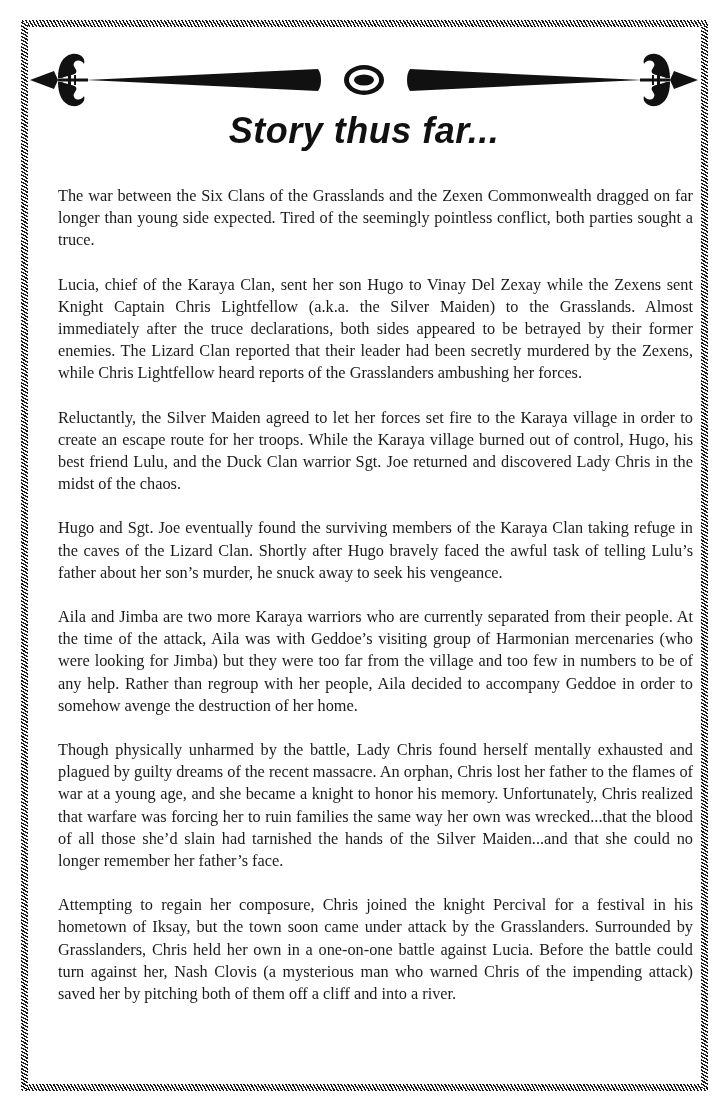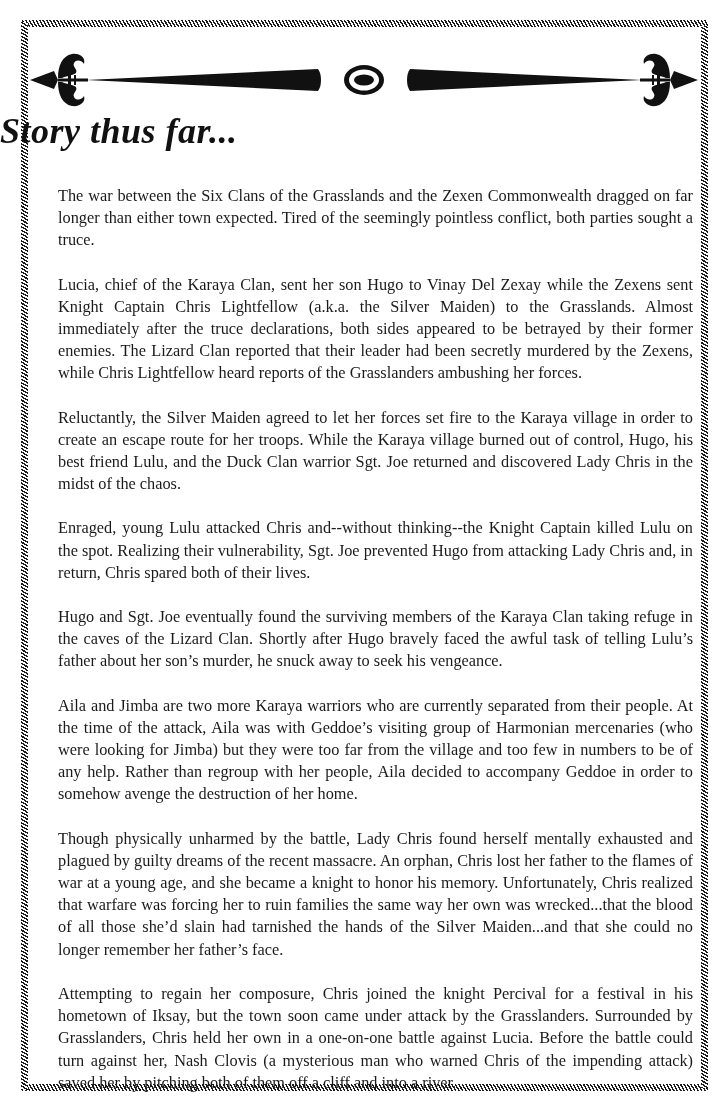--- a/index.html
+++ b/index.html
@@ -15,22 +15,22 @@
     position: absolute; width: 7px;
     background: repeating-linear-gradient(30deg, #1c1c1c 0 1.4px, #ffffff 1.4px 3px);
   }
   #b-top { left: 22px; top: 20px; width: 686px; }
   #b-bottom { left: 22px; top: 1084px; width: 686px; }
   #b-left { left: 21px; top: 22px; height: 1068px; }
   #b-right { left: 701px; top: 26px; height: 1062px; }
 
   .ornament { position: absolute; left: 28px; top: 50px; width: 672px; height: 60px; }
   .title {
-    position: absolute; left: 0; width: 728px; top: 110px; text-align: left;
-    font-family: Liberation Serif, serif; font-size: 36px; letter-spacing: 0.5px; color: #111;
+    position: absolute; left: 0; width: 728px; top: 110px; text-align: center;
+    font-family: Liberation Sans, sans-serif; font-size: 36px; letter-spacing: 0.5px; color: #111;
     font-weight: bold; font-style: italic;
   }
   .content { position: absolute; left: 58px; top: 185px; width: 635px; }
   .para {
     font-size: 16.3px; line-height: 22.2px; text-align: justify; margin: 0 0 22px 0;
     color: #1a1a1a;
   }
 </style>
 </head>
 <body>
@@ -68,21 +68,20 @@
     <path d="M642,32 C642,44 638,54 628,56 C620,57 614,52 616,46 C618,50 624,51 626,47 C628,43 622,41 624,37 C628,34 634,34 638,32 Z"></path>
     <rect x="629" y="25" width="3" height="10"></rect>
     <rect x="624" y="25" width="2" height="10"></rect>
     <path d="M612,28.5 L642,28.5 L642,31.5 L612,31.5 Z"></path>
   </g>
 </svg>
 
 <div class="title">Story thus far...</div>
 
 <div class="content">
-  <p class="para">The war between the Six Clans of the Grasslands and the Zexen Commonwealth dragged on far longer than either town expected. Tired of the seemingly pointless conflict, both parties sought a truce.</p>
+  <p class="para">The war between the Six Clans of the Grasslands and the Zexen Commonwealth dragged on far longer than young side expected. Tired of the seemingly pointless conflict, both parties sought a truce.</p>
   <p class="para">Lucia, chief of the Karaya Clan, sent her son Hugo to Vinay Del Zexay while the Zexens sent Knight Captain Chris Lightfellow (a.k.a. the Silver Maiden) to the Grasslands. Almost immediately after the truce declarations, both sides appeared to be betrayed by their former enemies. The Lizard Clan reported that their leader had been secretly murdered by the Zexens, while Chris Lightfellow heard reports of the Grasslanders ambushing her forces.</p>
   <p class="para">Reluctantly, the Silver Maiden agreed to let her forces set fire to the Karaya village in order to create an escape route for her troops. While the Karaya village burned out of control, Hugo, his best friend Lulu, and the Duck Clan warrior Sgt. Joe returned and discovered Lady Chris in the midst of the chaos.</p>
-  <p class="para">Enraged, young Lulu attacked Chris and--without thinking--the Knight Captain killed Lulu on the spot. Realizing their vulnerability, Sgt. Joe prevented Hugo from attacking Lady Chris and, in return, Chris spared both of their lives.</p>
   <p class="para">Hugo and Sgt. Joe eventually found the surviving members of the Karaya Clan taking refuge in the caves of the Lizard Clan. Shortly after Hugo bravely faced the awful task of telling Lulu’s father about her son’s murder, he snuck away to seek his vengeance.</p>
   <p class="para">Aila and Jimba are two more Karaya warriors who are currently separated from their people. At the time of the attack, Aila was with Geddoe’s visiting group of Harmonian mercenaries (who were looking for Jimba) but they were too far from the village and too few in numbers to be of any help. Rather than regroup with her people, Aila decided to accompany Geddoe in order to somehow avenge the destruction of her home.</p>
   <p class="para">Though physically unharmed by the battle, Lady Chris found herself mentally exhausted and plagued by guilty dreams of the recent massacre. An orphan, Chris lost her father to the flames of war at a young age, and she became a knight to honor his memory. Unfortunately, Chris realized that warfare was forcing her to ruin families the same way her own was wrecked...that the blood of all those she’d slain had tarnished the hands of the Silver Maiden...and that she could no longer remember her father’s face.</p>
   <p class="para">Attempting to regain her composure, Chris joined the knight Percival for a festival in his hometown of Iksay, but the town soon came under attack by the Grasslanders. Surrounded by Grasslanders, Chris held her own in a one-on-one battle against Lucia. Before the battle could turn against her, Nash Clovis (a mysterious man who warned Chris of the impending attack) saved her by pitching both of them off a cliff and into a river.</p>
 </div>
 
 </body></html>

